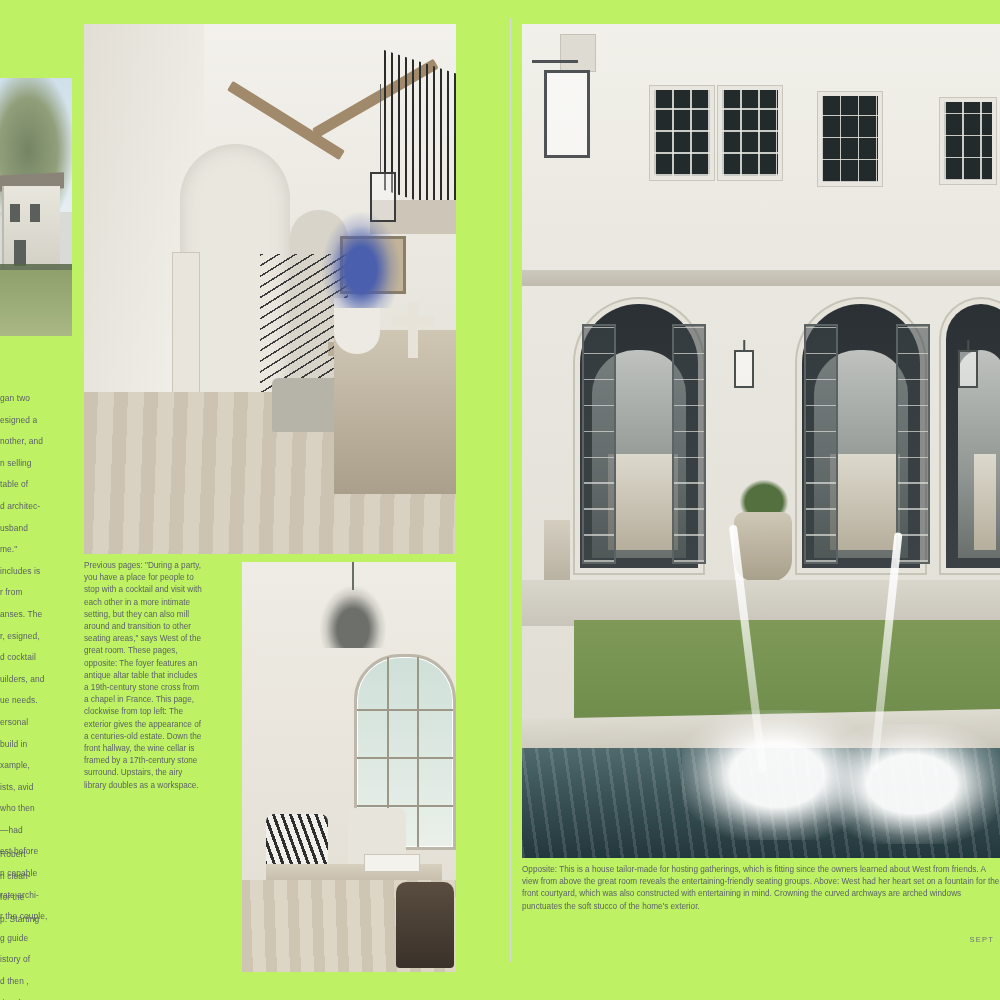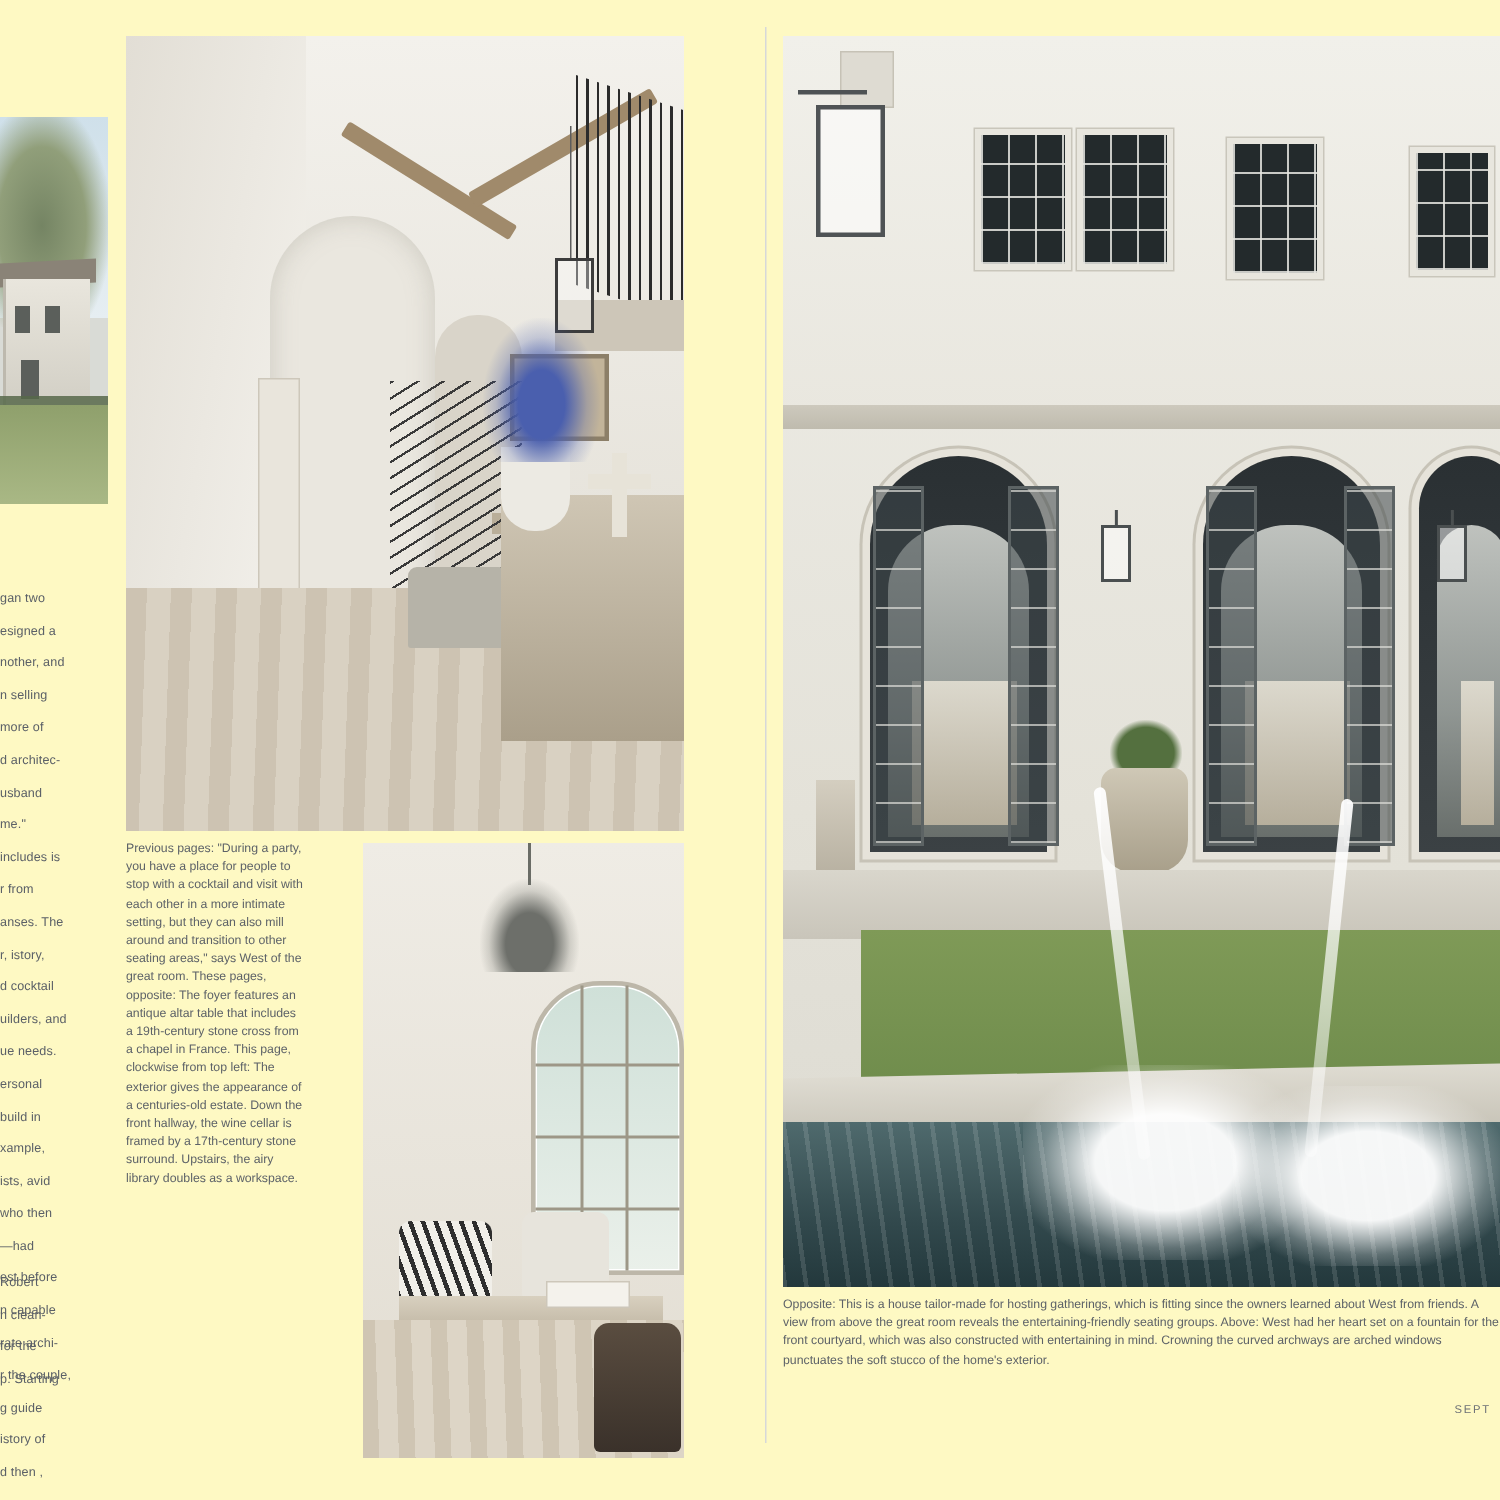--- a/index.html
+++ b/index.html
@@ -12,21 +12,21 @@
     height: 1000px;
     position: relative;
     overflow: hidden;
     font-family: "Liberation Sans", sans-serif;
     color: #4a4f55;
   }
 
   .page {
     position: absolute;
     inset: 0;
-    background: #fef9c3;
+    background: #bef264;
     padding-left: 48px;
   }
 
   
   .photo {
     position: absolute;
     overflow: hidden;
     background: #d9dbd6;
   }
   .photo .sky,
@@ -493,28 +493,28 @@
     <div class="jet layer" style="left:360px;top:508px;height:240px;transform:rotate(6deg);"></div>
     <div class="spray layer" style="left:160px;top:686px;width:190px;height:130px;"></div>
     <div class="spray layer" style="left:300px;top:700px;width:180px;height:120px;"></div>
   </div>
 
   <div class="col-text" id="col-left">
     <p>gan two</p>
     <p>esigned a</p>
     <p>nother, and</p>
     <p>n selling</p>
-    <p>more of</p>
+    <p>table of</p>
     <p>d architec-</p>
     <p>usband</p>
     <p>me."</p>
     <p>includes is</p>
     <p>r from</p>
     <p>anses. The</p>
-    <p>r, istory,</p>
+    <p>r, esigned,</p>
     <p>d cocktail</p>
     <p>uilders, and</p>
     <p>ue needs.</p>
     <p>ersonal</p>
     <p>build in</p>
     <p>xample,</p>
     <p>ists, avid</p>
     <p>who then</p>
     <p>—had</p>
     <p>est before</p>

